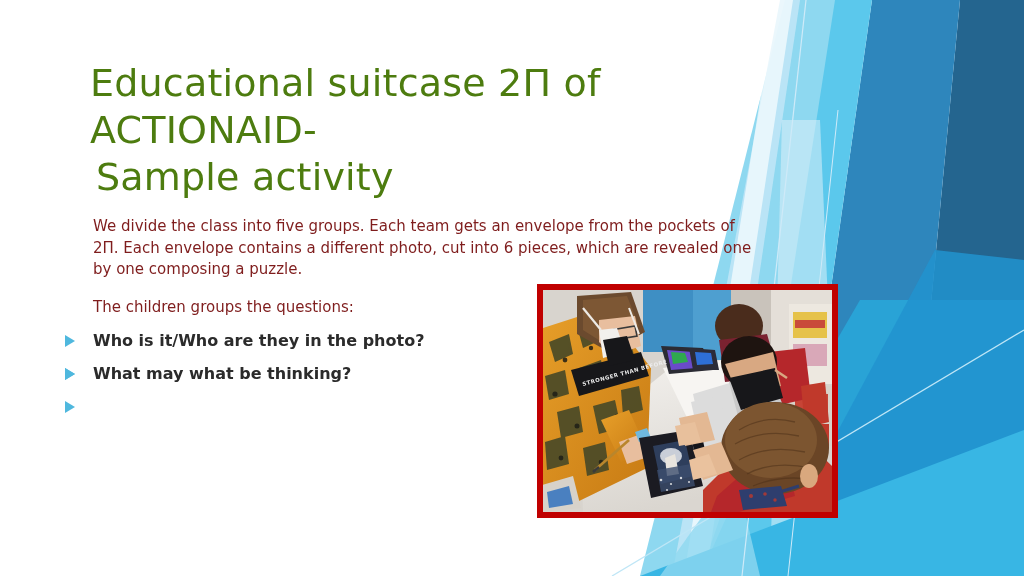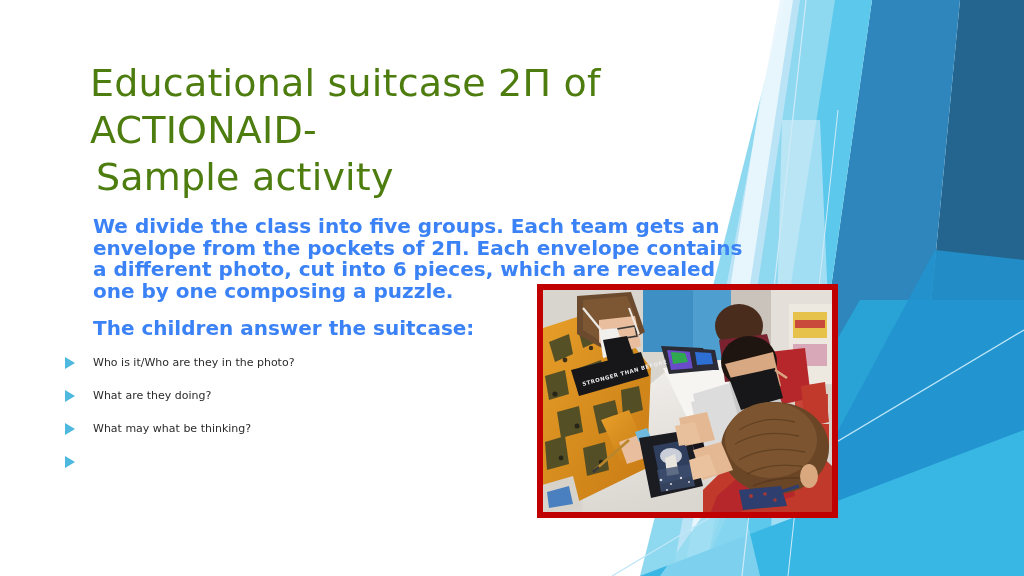--- a/index.html
+++ b/index.html
@@ -49,45 +49,45 @@
 
   
   .body-block {
     position: absolute;
     left: 56px;
     top: 216px;
     width: 700px;
   }
   .para {
     font-family: "DejaVu Sans", sans-serif;
-    font-size: 20px;
+    font-size: 15px;
     line-height: 21.5px;
-    font-weight: bold;
-    color: #3b82f6;
+    font-weight: normal;
+    color: #7f1d1d;
     margin: 0 0 16px 0;
     padding-left: 37px;
     width: 660px;
   }
   .para.q-intro {
     margin-bottom: 13px;
   }
 
   ul.bullets {
     list-style: none;
     margin: 0;
     padding: 0;
   }
   ul.bullets li {
     position: relative;
     padding-left: 37px;
     margin-bottom: 13px;
     font-family: "DejaVu Sans", sans-serif;
-    font-size: 11px;
+    font-size: 16px;
     line-height: 20px;
-    font-weight: normal;
+    font-weight: bold;
     color: #2b2b2b;
   }
   ul.bullets li .tri {
     position: absolute;
     left: 9px;
     top: 4px;
     width: 0;
     height: 0;
     border-top: 6.5px solid transparent;
     border-bottom: 6.5px solid transparent;
@@ -143,30 +143,29 @@
 
   <div class="title">
     <span>Educational suitcase 2Π of ACTIONAID-</span>
     <span class="title-line-2">Sample activity</span>
   </div>
 
   <div class="body-block">
 
     <p class="para">We divide the class into five groups. Each team gets an envelope from the pockets of 2Π. Each envelope  contains a different photo, cut into 6 pieces, which are revealed one by one composing a puzzle.</p>
 
-    <p class="para q-intro">The children answer the suitcase:</p>
+    <p class="para q-intro">The children groups the questions:</p>
 
     <ul class="bullets">
       <li>
         <span class="tri"></span>
         <span>Who is it/Who are they in the photo?</span>
       </li>
       <li>
         <span class="tri"></span>
-        <span>What are they doing?</span>
       </li>
       <li>
         <span class="tri"></span>
         <span>What may what be thinking?</span>
       </li>
       <li>
         <span class="tri"></span>
       </li>
     </ul>
   </div>

